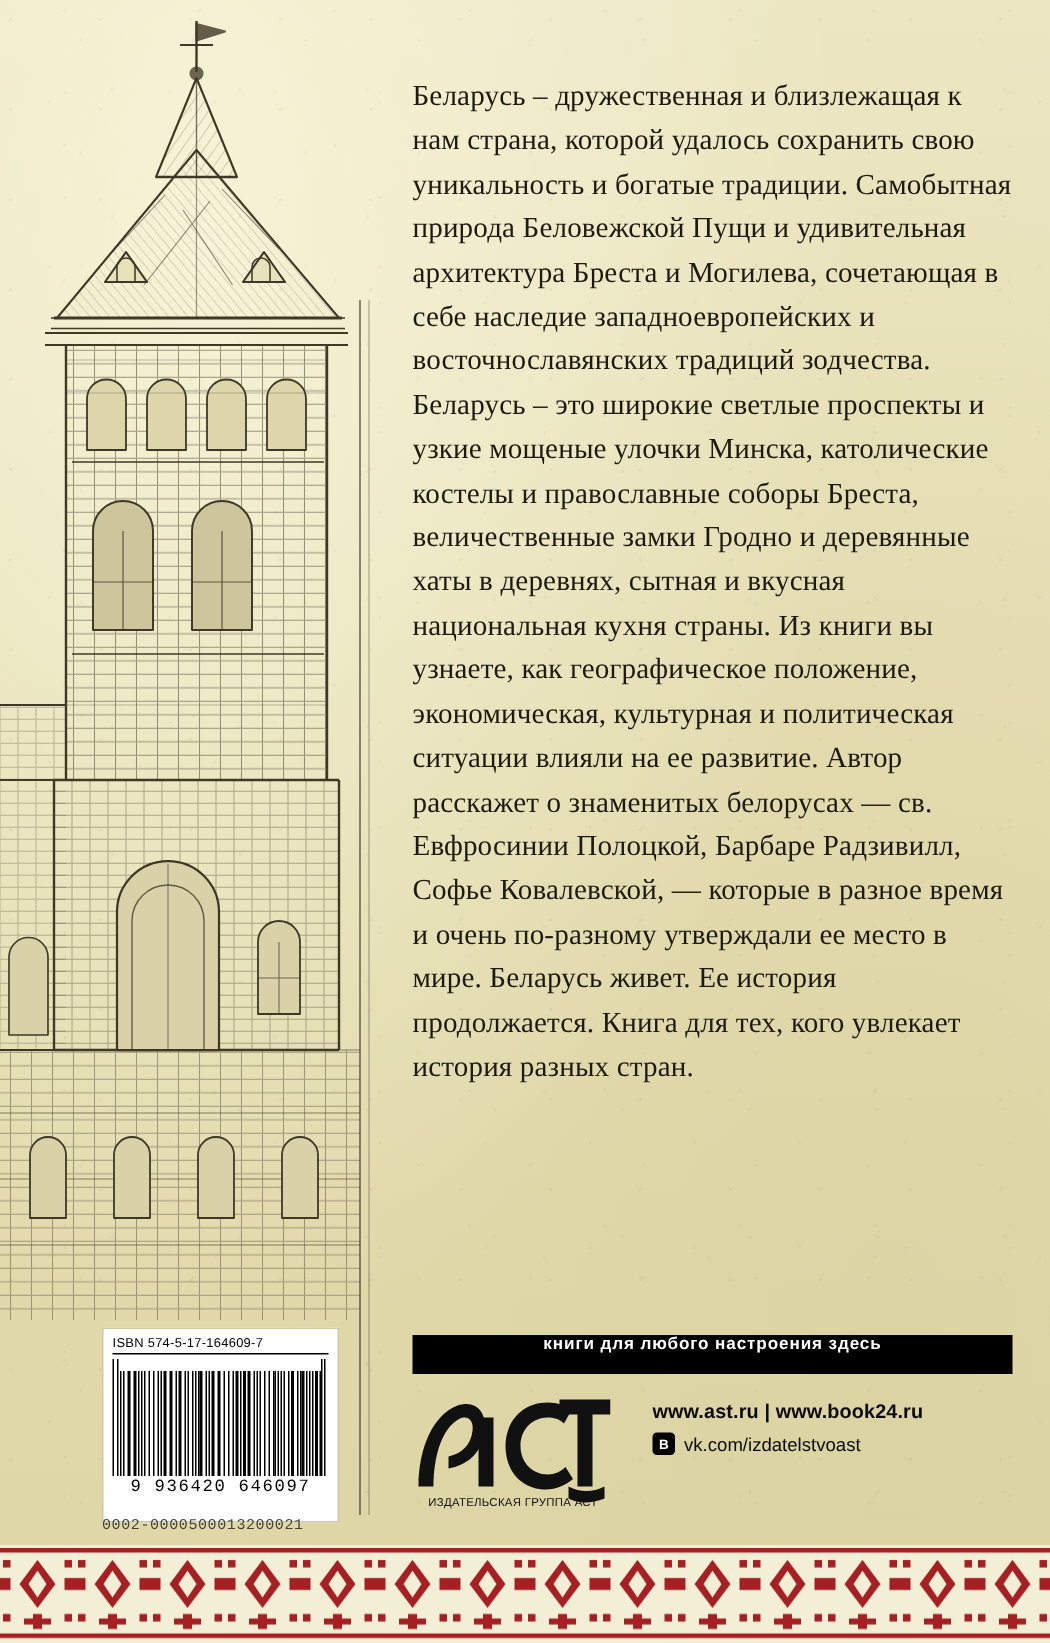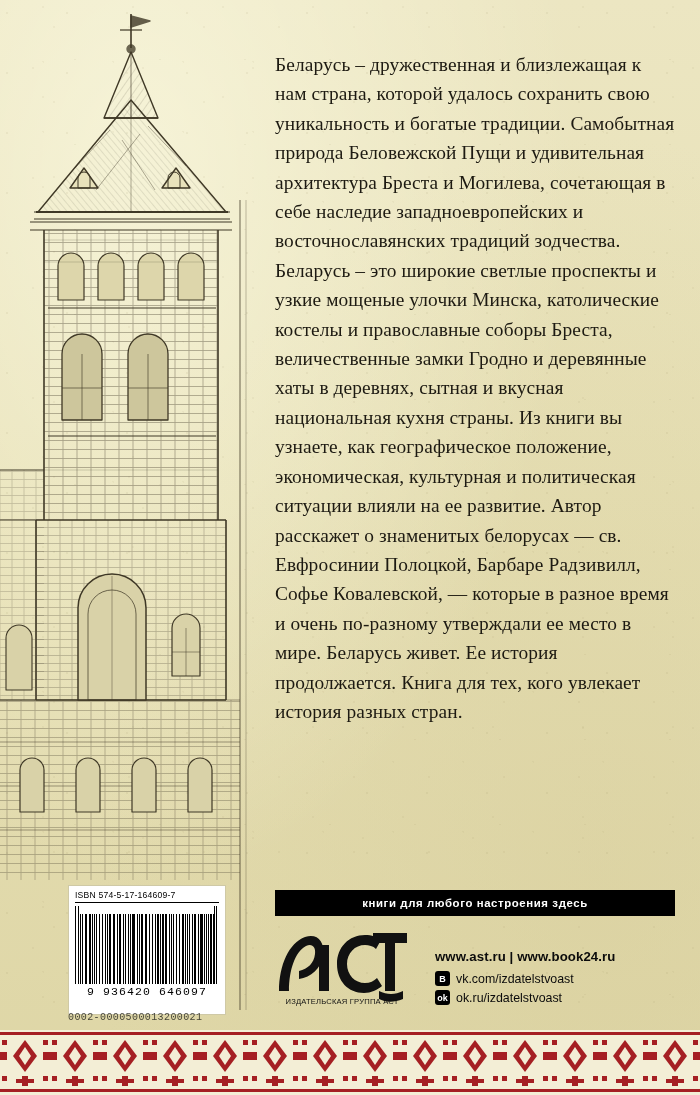--- a/index.html
+++ b/index.html
@@ -70,21 +70,21 @@
   
   #tagline-bar {
     position: absolute;
     left: 275px;
     top: 890px;
     width: 400px;
     height: 26px;
     background: #000000;
     color: #ffffff;
     display: flex;
-    align-items: center;
+    align-items: flex-start;
     justify-content: center;
   }
   #tagline-bar span {
     font-family: "Liberation Sans", sans-serif;
     font-size: 11.4px;
     font-weight: bold;
     letter-spacing: .6px;
     text-transform: lowercase;
   }
 
@@ -112,21 +112,21 @@
     font-family: "Liberation Sans", sans-serif;
     font-size: 7.6px;
     letter-spacing: .2px;
     color: #111;
     text-transform: uppercase;
   }
 
   #links {
     position: absolute;
     left: 160px;
-    top: 24px;
+    top: 8px;
     width: 240px;
   }
   #site-line {
     font-family: "Liberation Sans", sans-serif;
     font-size: 13.2px;
     font-weight: bold;
     color: #0b0b0b;
     letter-spacing: .1px;
     margin-bottom: 7px;
   }
@@ -364,24 +364,20 @@
     <div id="ast-caption">издательская группа аст</div>
 
     <div id="links">
       <div id="site-line">www.ast.ru | www.book24.ru</div>
 
       <div class="social-row">
         <span class="social-badge">B</span>
         <span class="social-text">vk.com/izdatelstvoast</span>
       </div>
 
-      <div class="social-row">
-        <span class="social-badge">ok</span>
-        <span class="social-text">ok.ru/izdatelstvoast</span>
-      </div>
     </div>
   </div>
 
   <div id="barcode-box">
     <div id="isbn-text">ISBN 574-5-17-164609-7</div>
     <div id="isbn-rule"></div>
     <div id="bars">
         <i style="width: 1px; margin-right: 2px; height: 100%;"></i>
         <i style="width: 1px; margin-right: 2px; height: 100%;"></i>
         <i style="width: 2px; margin-right: 1px; height: 90%;"></i>

